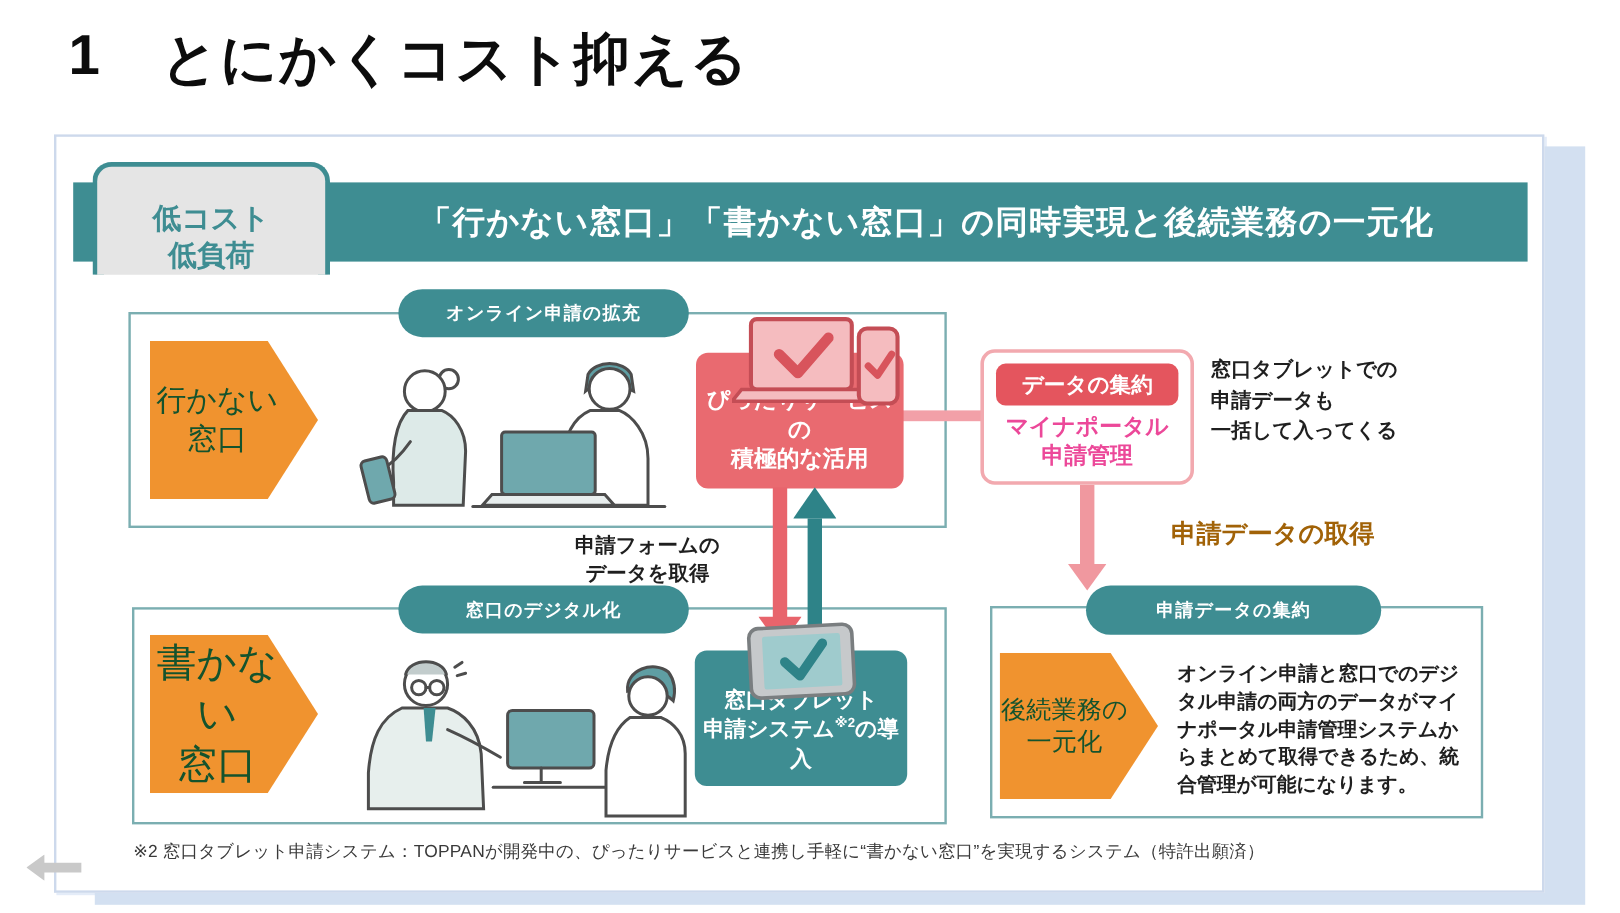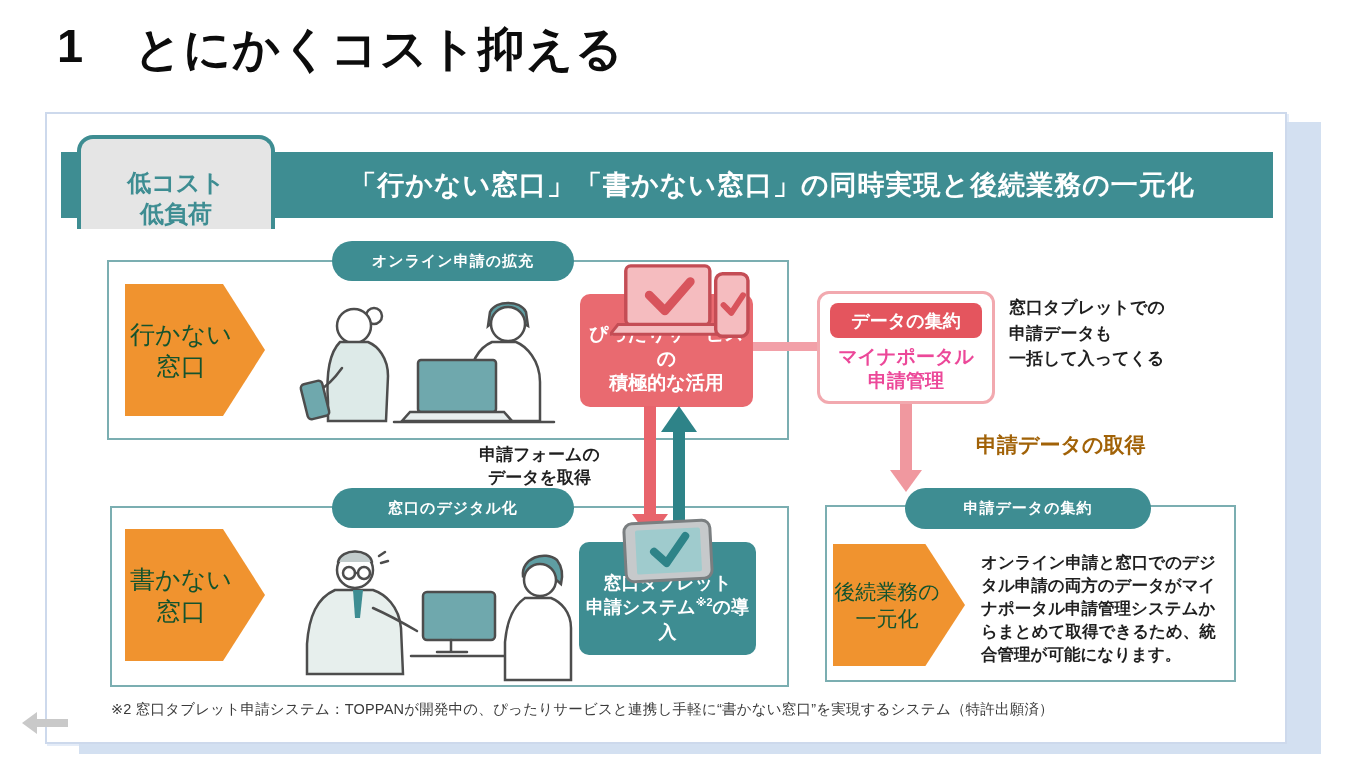--- a/index.html
+++ b/index.html
@@ -36,21 +36,21 @@
   .pill-digital{left:285px;top:374px;width:242px;height:40px;}
   .pill-aggregate{left:858px;top:374px;width:246px;height:41px;}
 
   
   .oarrow{background:#F0932F;clip-path:polygon(0 0,70% 0,100% 50%,70% 100%,0 100%);
           display:flex;align-items:center;justify-content:center;z-index:1;}
   .oarrow span{color:#14532d;font-weight:normal;text-align:center;padding-right:28px;line-height:1.3;}
   .oarrow-ikanai{left:78px;top:170px;width:140px;height:132px;}
   .oarrow-ikanai span{font-size:25px;}
   .oarrow-kakanai{left:78px;top:415px;width:140px;height:132px;}
-  .oarrow-kakanai span{font-size:25px;}
+  .oarrow-kakanai span{font-size:33px;}
   .oarrow-kouzoku{left:786px;top:430px;width:132px;height:122px;}
   .oarrow-kouzoku span{font-size:21px;padding-right:24px;}
 
   
   .red-box{left:533px;top:180px;width:173px;height:113px;background:#E96A70;border-radius:10px;z-index:1;}
   .red-box span{position:absolute;left:0;right:0;bottom:11px;color:#fff;font-weight:bold;font-size:19px;
                 text-align:center;line-height:1.3;}
   .devices-icon{left:563px;top:148px;width:142px;height:86px;z-index:2;}
 
   

